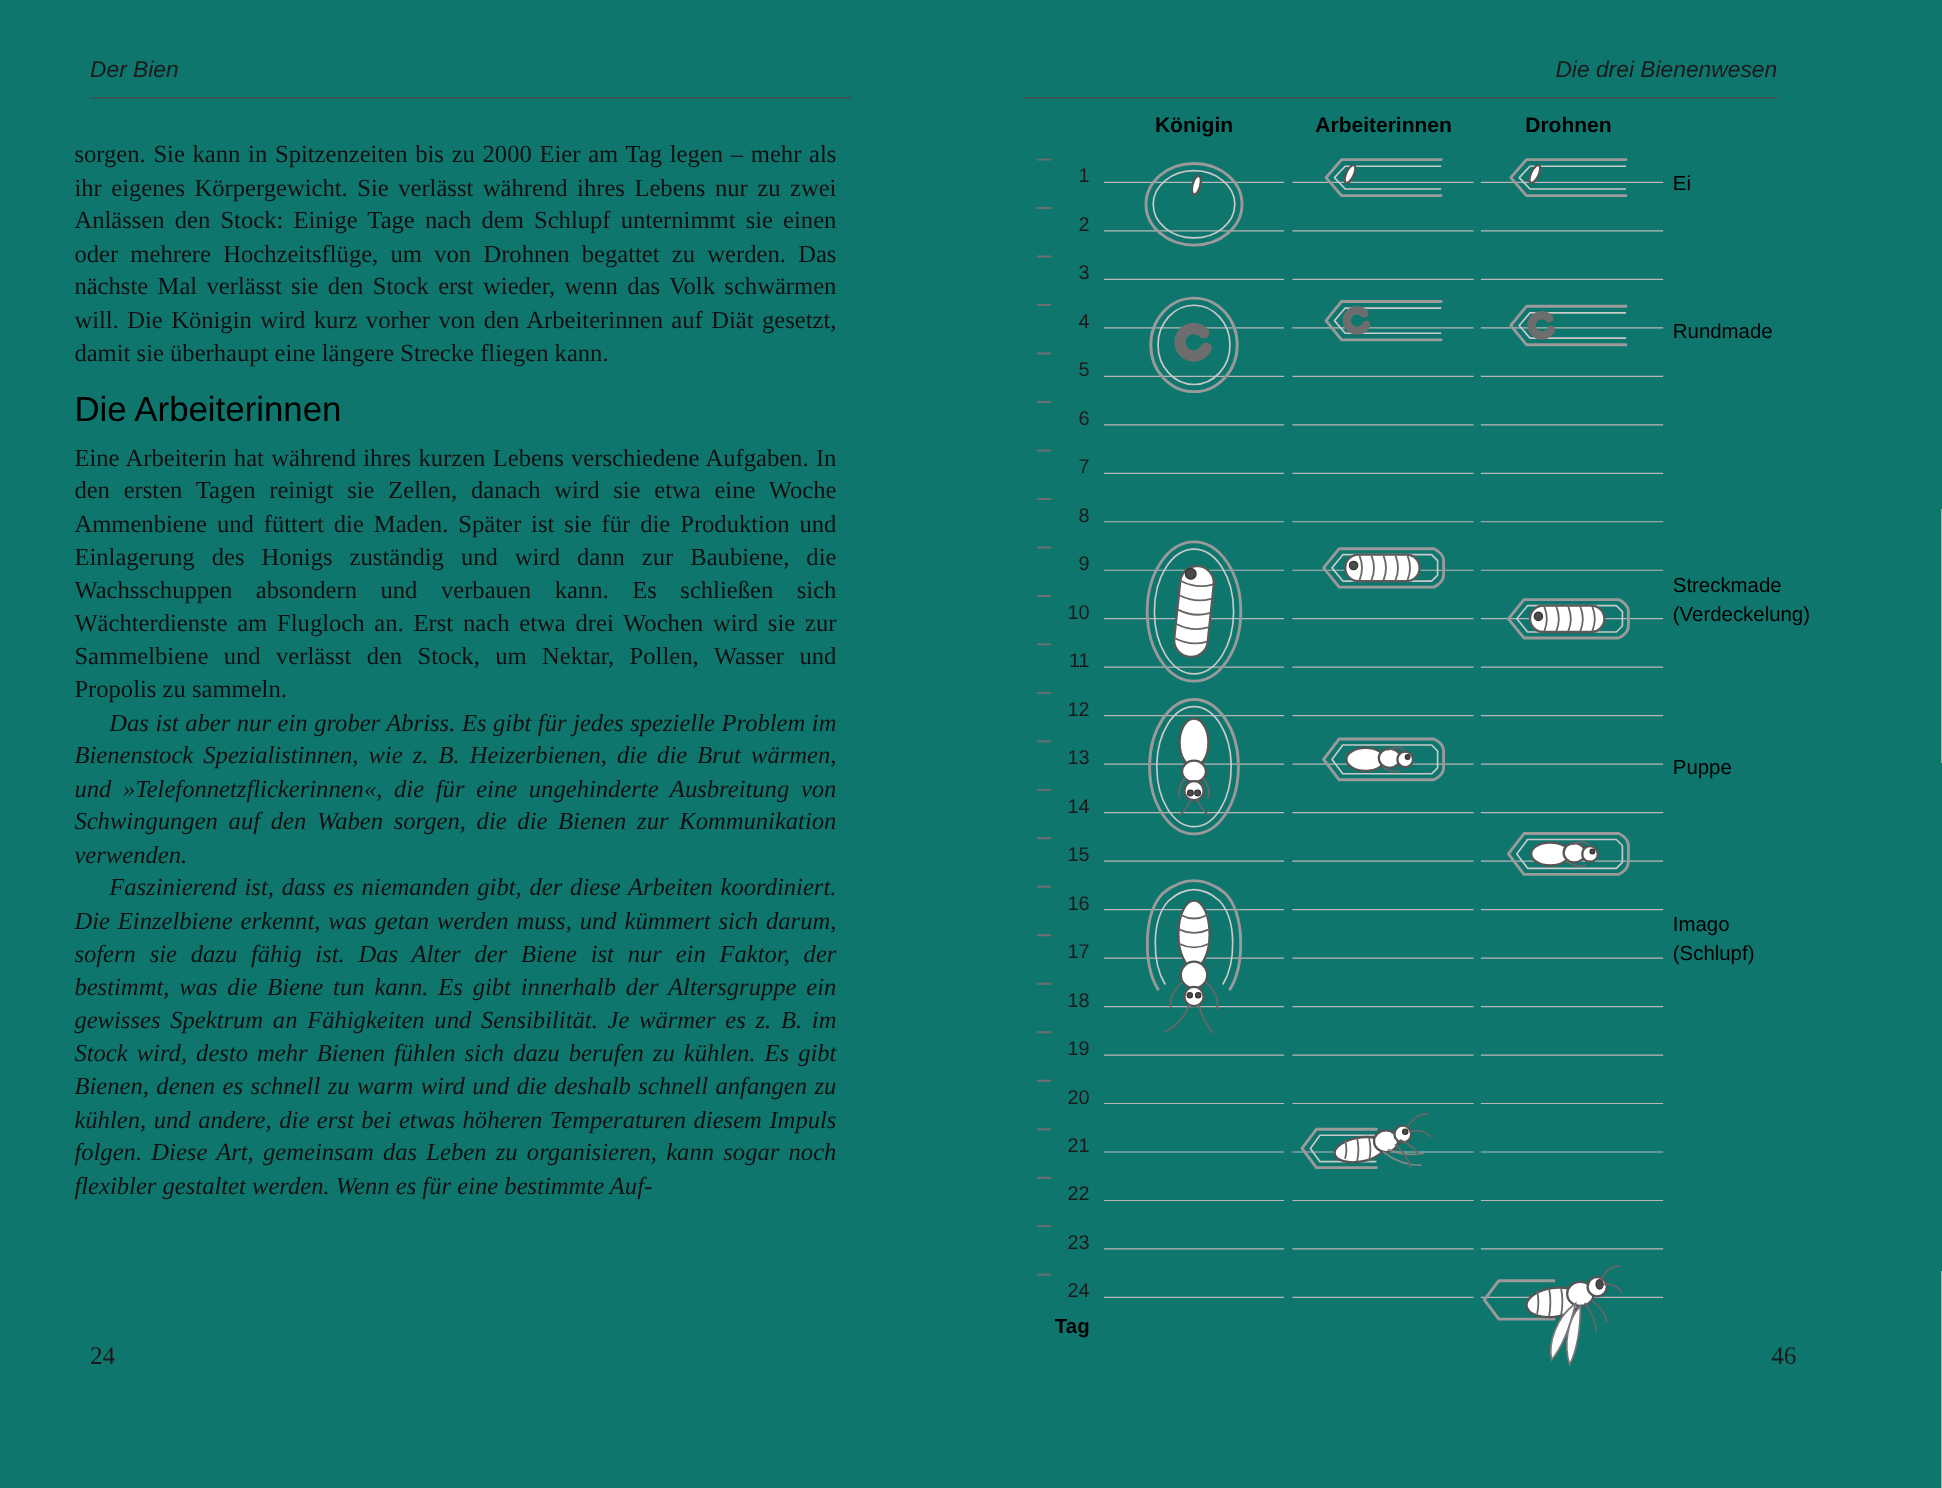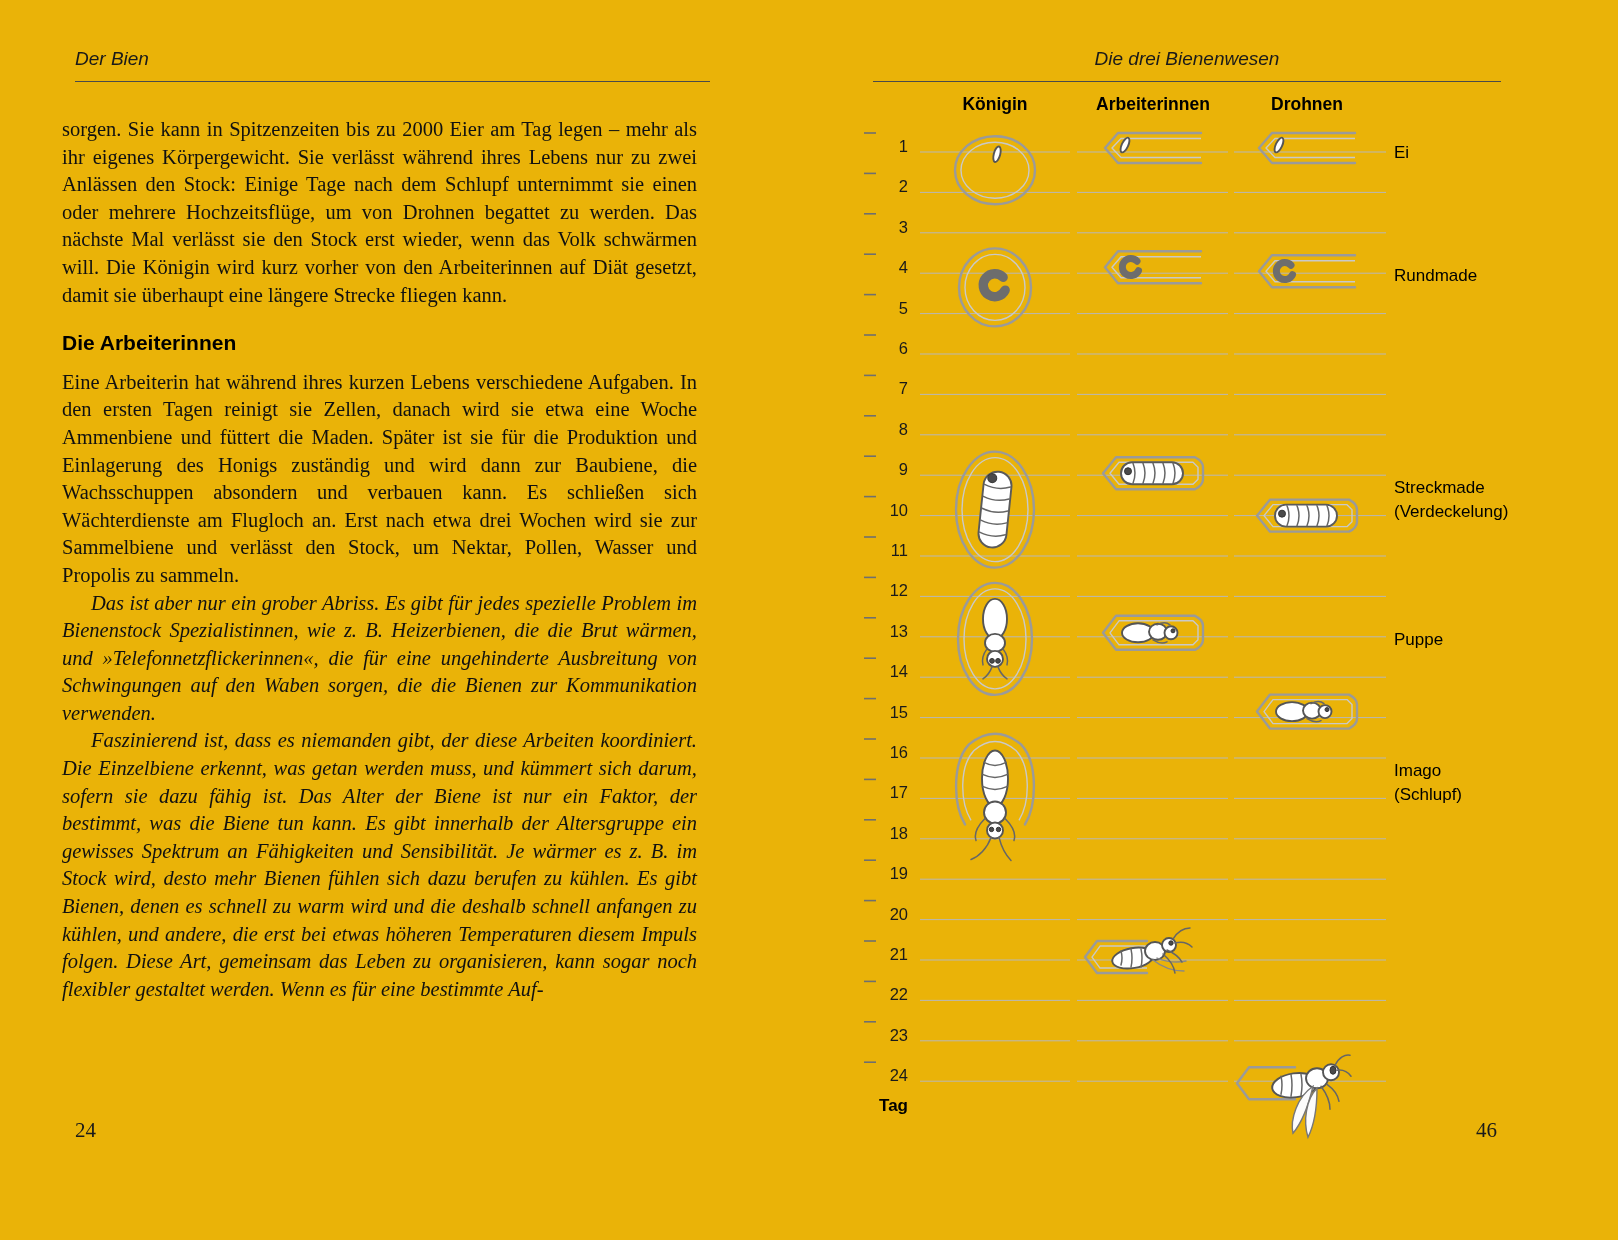--- a/index.html
+++ b/index.html
@@ -1,33 +1,33 @@
 <!DOCTYPE html>
 <html lang="de"><head>
 <meta charset="utf-8">
 <style>
   html,body{margin:0;padding:0;background:#ffffff;}
-  .spread{position:relative;width:1618px;height:1240px;background:#eab308;overflow:hidden;
+  .spread{position:relative;width:1618px;height:1240px;background:#0f766e;overflow:hidden;
           font-family:"Liberation Serif",serif;color:#111;}
   .page{position:absolute;top:0;height:1240px;}
   .page.left{left:0;width:809px;}
   .page.right{left:809px;width:809px;}
 
   .running-header{position:absolute;top:48px;font-family:"Liberation Sans",sans-serif;
                   font-style:italic;font-size:19px;color:#1a1a1a;
                   border-bottom:1.5px solid #4a4a4a;padding-bottom:11px;}
   .left-h{left:75px;width:635px;text-align:left;}
-  .right-h{left:64px;width:628px;text-align:center;}
+  .right-h{left:44px;width:628px;text-align:right;}
 
   .text-col{position:absolute;left:62px;top:116px;width:635px;
             font-size:20.5px;line-height:27.6px;text-align:justify;hyphens:auto;}
   .para{margin:0;}
   .para.indent{text-indent:29px;font-style:italic;}
-  .section-heading{font-family:"Liberation Sans",sans-serif;font-weight:bold;
-                   font-size:21px;margin:20px 0 12px 0;color:#000;text-align:left;}
+  .section-heading{font-family:"Liberation Sans",sans-serif;font-weight:normal;
+                   font-size:29px;margin:20px 0 12px 0;color:#000;text-align:left;}
 
   .page-number{position:absolute;top:1118px;font-size:21px;color:#1a1a1a;}
   .pn-left{left:75px;}
   .pn-right{right:121px;}
 
   #diagram-svg{position:absolute;left:55px;top:88px;}
   .col-head{font:bold 17.5px "Liberation Sans",sans-serif;fill:#000;}
   .day-num{font:500 16.5px "Liberation Sans",sans-serif;fill:#1a1a1a;}
   .tag-label{font:bold 17px "Liberation Sans",sans-serif;fill:#000;}
   .stage-label{font:17px "Liberation Sans",sans-serif;fill:#000;}

